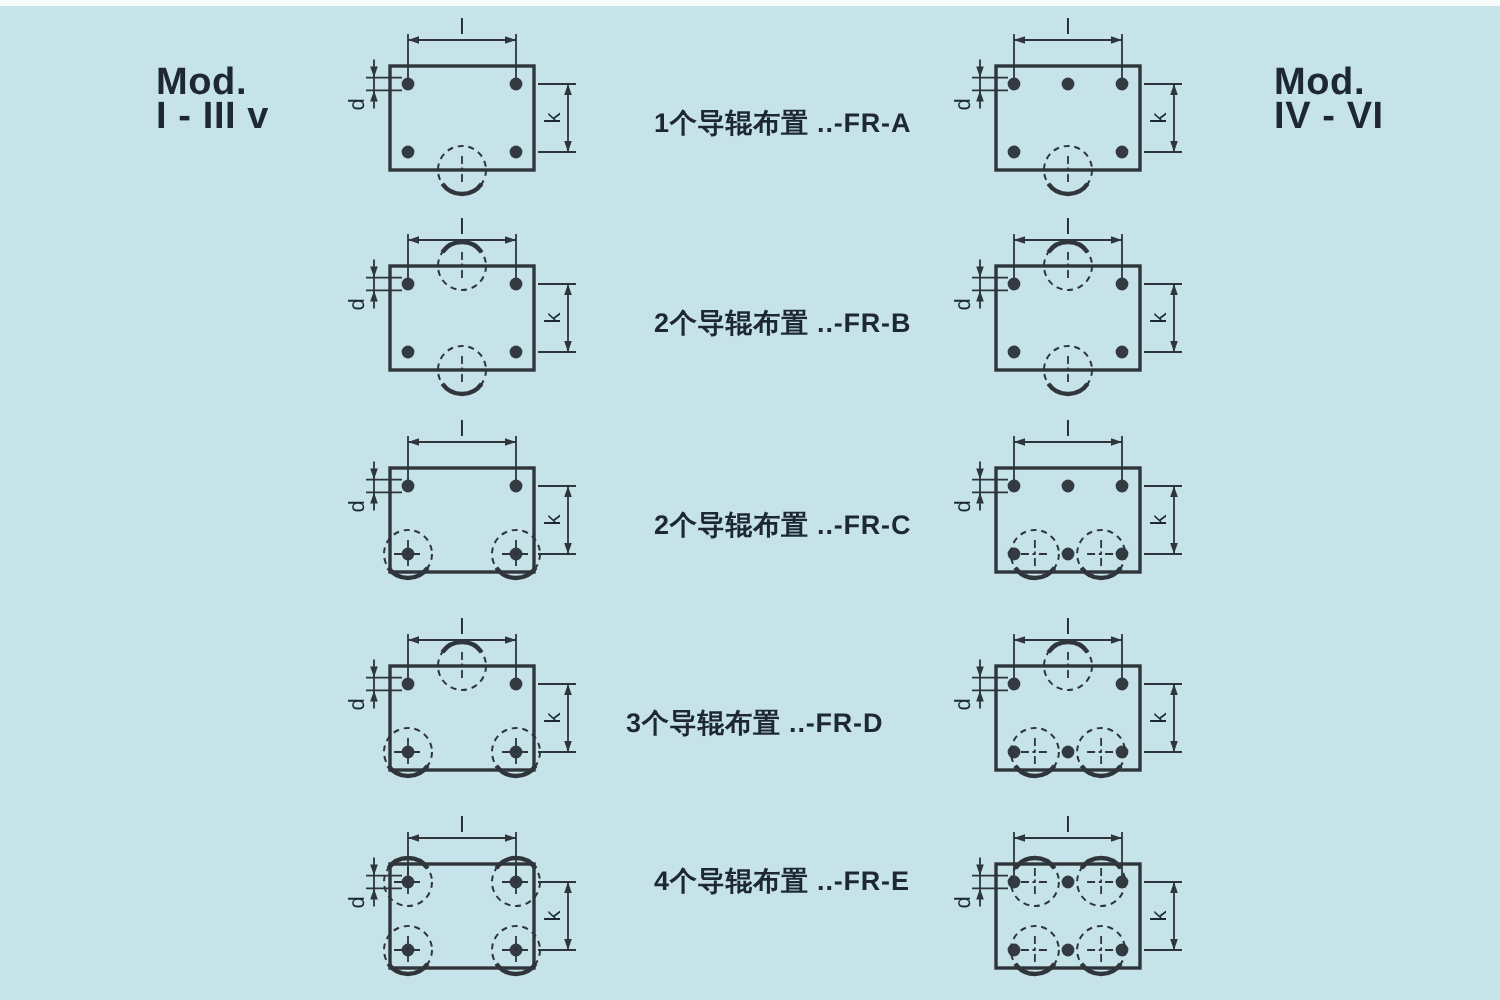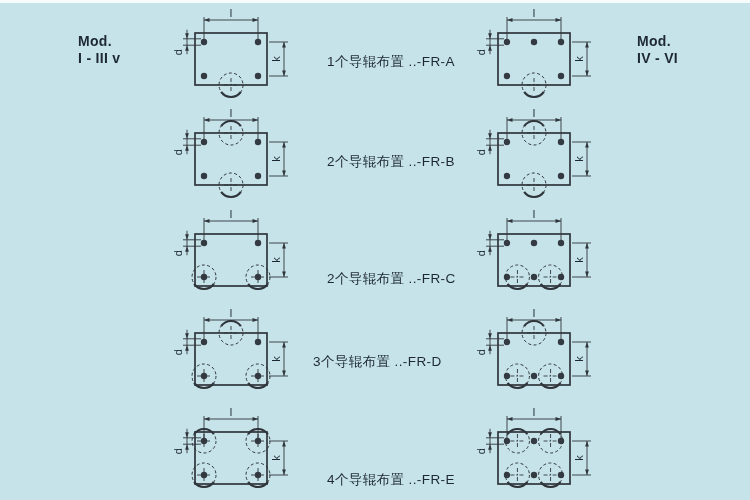--- a/index.html
+++ b/index.html
@@ -2,27 +2,27 @@
 <html><head>
 <meta charset="utf-8">
 <style>
   html,body{margin:0;padding:0;}
   #canvas{
     position:relative;width:750px;height:500px;overflow:hidden;
     background:#c6e3e9;
     font-family:"Liberation Sans","DejaVu Sans",sans-serif;
   }
   .top-strip{position:absolute;left:0;top:0;width:750px;height:3px;background:rgba(255,255,255,.85);}
-  .mod-header{position:absolute;font-size:14px;font-weight:600;line-height:17px;color:#1d2832;letter-spacing:.3px;}
+  .mod-header{position:absolute;font-size:19px;font-weight:600;line-height:17px;color:#1d2832;letter-spacing:.3px;}
   #header-left{left:78px;top:33px;}
   #header-right{left:637px;top:33px;}
   .dwrap{position:absolute;width:170px;height:104px;}
   .rowlabel{
     position:absolute;white-space:nowrap;
-    font-size:13.5px;font-weight:400;color:#1d2832;letter-spacing:.4px;
+    font-size:13.5px;font-weight:700;color:#1d2832;letter-spacing:.4px;
   }
   svg text{font-family:"Liberation Sans","DejaVu Sans",sans-serif;}
 </style>
 </head>
 <body>
 
 <div id="canvas">
   <div class="top-strip"></div>
 
   <div class="mod-header" id="header-left">
@@ -215,21 +215,21 @@
             <polygon points="137,69 135.1,63.5 138.9,63.5" fill="#2f353b"></polygon>
             <text x="130" y="55" text-anchor="middle" font-size="11" fill="#1d2832" transform="rotate(-90 130 52)">k</text>
             <line x1="36" y1="31.8" x2="54" y2="31.8" stroke="#2f353b" stroke-width="0.9"></line>
             <line x1="36" y1="38.2" x2="54" y2="38.2" stroke="#2f353b" stroke-width="0.9"></line>
             <line x1="40" y1="22.8" x2="40" y2="47.2" stroke="#2f353b" stroke-width="0.9"></line>
             <polygon points="40,31.8 38.1,26.3 41.9,26.3" fill="#2f353b"></polygon>
             <polygon points="40,38.2 38.1,43.7 41.9,43.7" fill="#2f353b"></polygon>
             <text x="32" y="48.2" text-anchor="middle" font-size="11" fill="#1d2832" transform="rotate(-90 32 45.2)">d</text>
           </g>
         </svg></div>
-      <div class="rowlabel" style="left: 327px; top: 254px; margin-top: 16px;">2个导辊布置 ..-FR-C</div>
+      <div class="rowlabel" style="left: 327px; top: 254px;">2个导辊布置 ..-FR-C</div>
       <div class="dwrap" style="left: 450px; top: 208px;"><svg width="170" height="104" viewBox="0 0 170 104">
           <rect x="48" y="26" width="72" height="52" fill="none" stroke="#2f353b" stroke-width="1.7"></rect>
           <circle cx="57" cy="35" r="3.2" fill="#343a41"></circle>
           <circle cx="84" cy="35" r="3.2" fill="#343a41"></circle>
           <circle cx="111" cy="35" r="3.2" fill="#343a41"></circle>
           <circle cx="57" cy="69" r="3.2" fill="#343a41"></circle>
           <circle cx="84" cy="69" r="3.2" fill="#343a41"></circle>
           <circle cx="111" cy="69" r="3.2" fill="#343a41"></circle>
           <g>
             <circle cx="67.44" cy="69" r="12" fill="none" stroke="#2f353b" stroke-width="1" stroke-dasharray="3 2.4"></circle>
@@ -400,21 +400,21 @@
             <polygon points="137,69 135.1,63.5 138.9,63.5" fill="#2f353b"></polygon>
             <text x="130" y="55" text-anchor="middle" font-size="11" fill="#1d2832" transform="rotate(-90 130 52)">k</text>
             <line x1="36" y1="31.8" x2="54" y2="31.8" stroke="#2f353b" stroke-width="0.9"></line>
             <line x1="36" y1="38.2" x2="54" y2="38.2" stroke="#2f353b" stroke-width="0.9"></line>
             <line x1="40" y1="22.8" x2="40" y2="47.2" stroke="#2f353b" stroke-width="0.9"></line>
             <polygon points="40,31.8 38.1,26.3 41.9,26.3" fill="#2f353b"></polygon>
             <polygon points="40,38.2 38.1,43.7 41.9,43.7" fill="#2f353b"></polygon>
             <text x="32" y="48.2" text-anchor="middle" font-size="11" fill="#1d2832" transform="rotate(-90 32 45.2)">d</text>
           </g>
         </svg></div>
-      <div class="rowlabel" style="left: 327px; top: 471px;">4个导辊布置 ..-FR-E</div>
+      <div class="rowlabel" style="left: 327px; top: 432px;">4个导辊布置 ..-FR-E</div>
       <div class="dwrap" style="left: 450px; top: 406px;"><svg width="170" height="104" viewBox="0 0 170 104">
           <rect x="48" y="26" width="72" height="52" fill="none" stroke="#2f353b" stroke-width="1.7"></rect>
           <circle cx="57" cy="35" r="3.2" fill="#343a41"></circle>
           <circle cx="84" cy="35" r="3.2" fill="#343a41"></circle>
           <circle cx="111" cy="35" r="3.2" fill="#343a41"></circle>
           <circle cx="57" cy="69" r="3.2" fill="#343a41"></circle>
           <circle cx="84" cy="69" r="3.2" fill="#343a41"></circle>
           <circle cx="111" cy="69" r="3.2" fill="#343a41"></circle>
           <g>
             <circle cx="67.44" cy="35" r="12" fill="none" stroke="#2f353b" stroke-width="1" stroke-dasharray="3 2.4"></circle>

